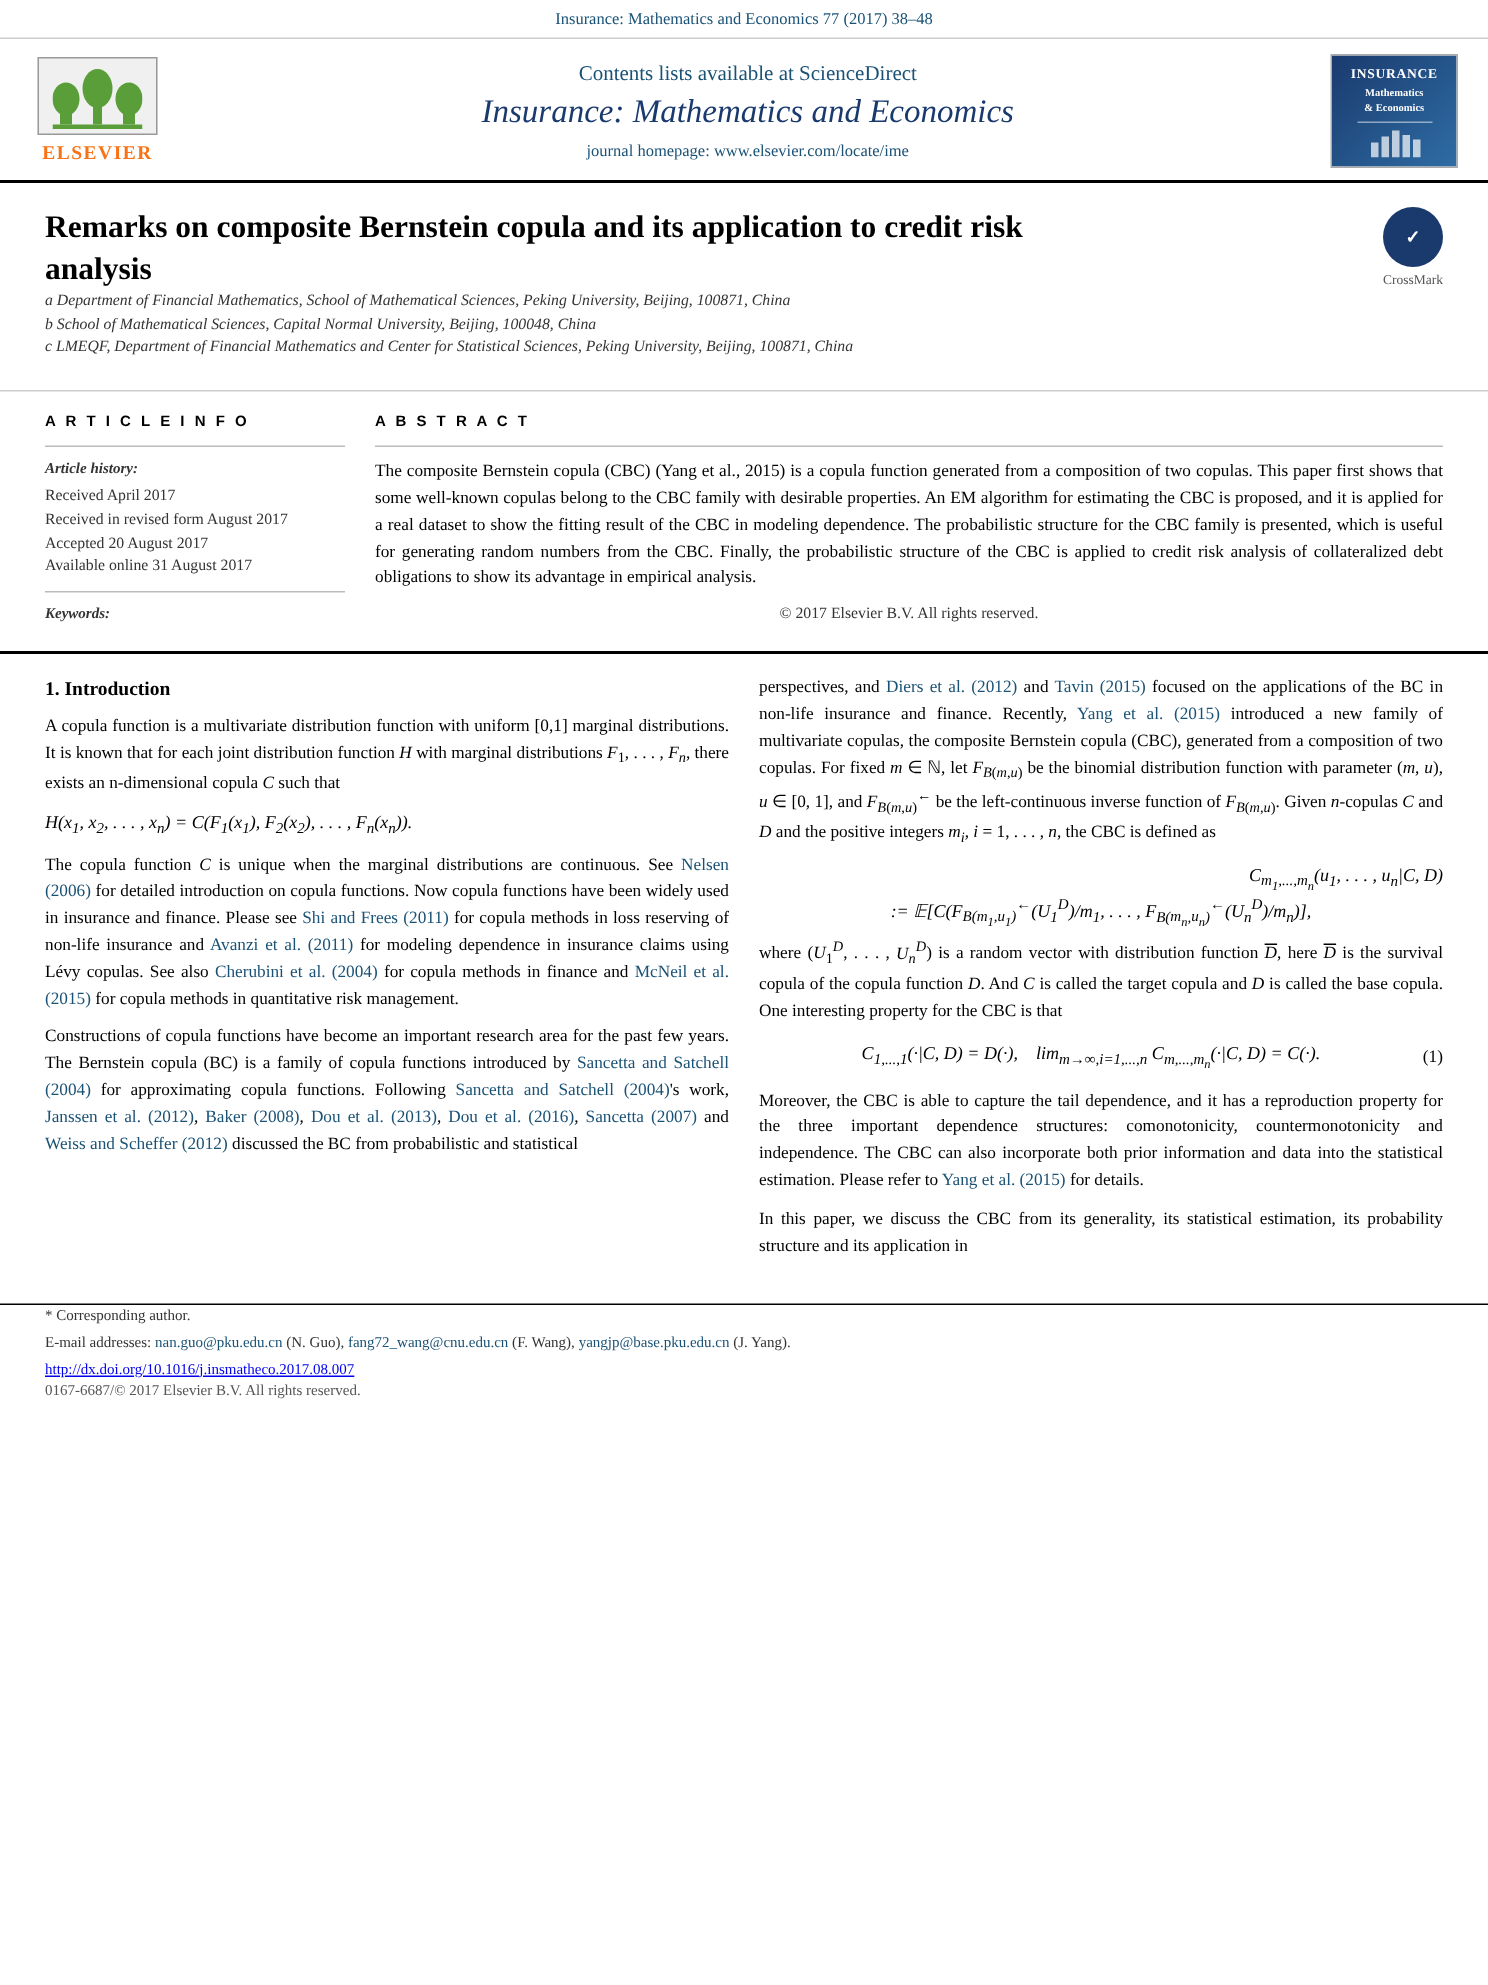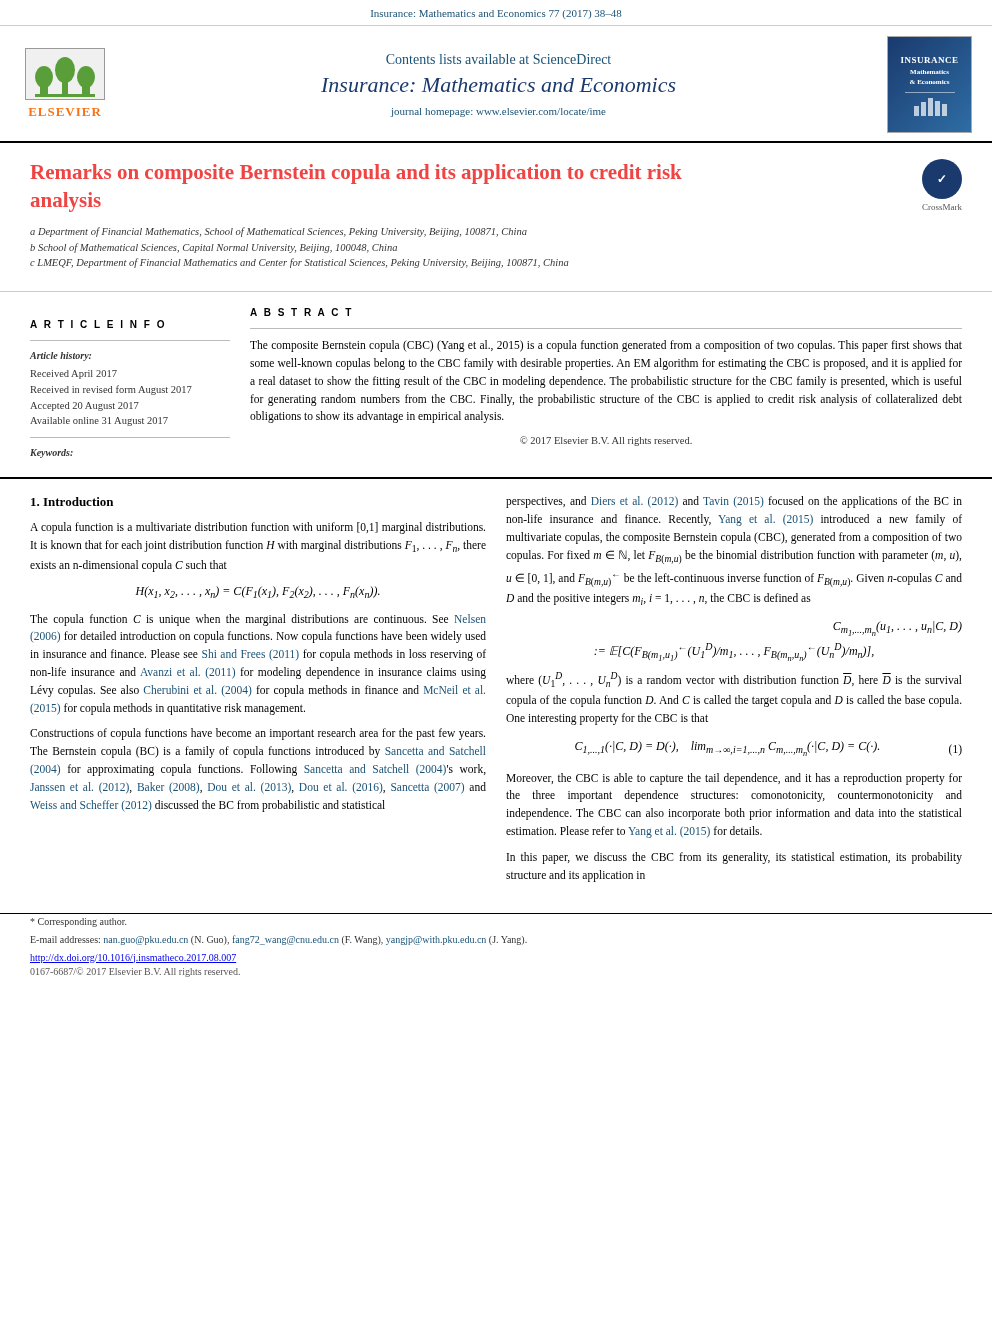--- a/index.html
+++ b/index.html
@@ -73,21 +73,21 @@
     }
     .elsevier-text {
       font-size: 13px;
       font-weight: bold;
       color: #f97316;
       letter-spacing: 1px;
     }
 
     .insurance-logo-box {
       width: 85px;
-      height: 97px;
+      height: 76px;
       border: 1px solid #aaa;
       display: flex;
       flex-direction: column;
       align-items: center;
       justify-content: center;
       background: linear-gradient(135deg, #1a3a6e 0%, #2e6da4 100%);
       color: white;
       font-size: 8px;
       font-weight: bold;
       padding: 4px;
@@ -95,23 +95,22 @@
     }
 
     
     .article-main {
       padding: 16px 30px 20px;
       border-bottom: 1px solid #ccc;
     }
     .article-title {
       font-size: 21px;
       font-weight: bold;
-      color: #ef4444;
+      color: #000000;
       line-height: 1.3;
-      margin-bottom: 10px;
       max-width: 680px;
     }
     .crossmark-area {
       display: flex;
       justify-content: space-between;
       align-items: flex-start;
     }
     .crossmark-icon {
       width: 40px;
       height: 40px;
@@ -142,21 +141,20 @@
     
     .two-col-section {
       display: flex;
       gap: 20px;
       padding: 14px 30px 14px;
       border-bottom: 2px solid #000;
     }
     .article-info {
       width: 200px;
       flex-shrink: 0;
-      margin-top: 12px;
     }
     .abstract-col {
       flex: 1;
     }
     .section-heading {
       font-size: 10px;
       font-weight: bold;
       letter-spacing: 2px;
       color: #000;
       margin-bottom: 6px;
@@ -218,21 +216,21 @@
     .body-para {
       font-size: 11.5px;
       color: #000;
       line-height: 1.55;
       text-align: justify;
       margin-bottom: 8px;
     }
     .body-para .ref-link { color: #1a5276; }
     .math-display {
       font-size: 12px;
-      text-align: center;
+      text-align: left;
       margin: 8px 0;
       font-style: italic;
     }
     .equation-block {
       display: flex;
       align-items: center;
       justify-content: space-between;
       margin: 10px 0;
     }
     .eq-number {
@@ -425,20 +423,20 @@
 </div>
 
 <div class="footer-area">
   <div class="footnote-line">* Corresponding author.</div>
   <div class="footnote-line">
     <span>E-mail addresses:</span>
     <span>
       <a href="#">nan.guo@pku.edu.cn</a> (N. Guo),
       <a href="#">fang72_wang@cnu.edu.cn</a>
       (<span>F. Wang</span>),
-      <a href="#">yangjp@with.pku.edu.cn</a> (J. Yang).
+      <a href="#">yangjp@base.pku.edu.cn</a> (J. Yang).
     </span>
   </div>
   <div class="doi-line">
     <a href="#">http://dx.doi.org/10.1016/j.insmatheco.2017.08.007</a>
   </div>
   <div class="issn-line">0167-6687/© 2017 Elsevier B.V. All rights reserved.</div>
 </div>
 
 </body></html>

